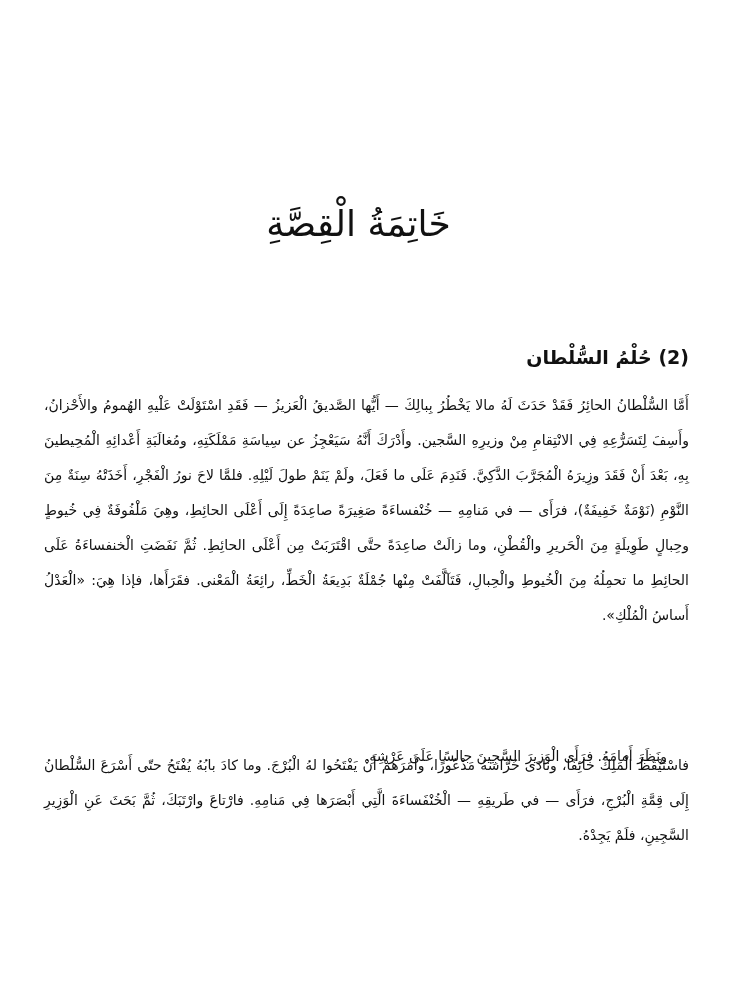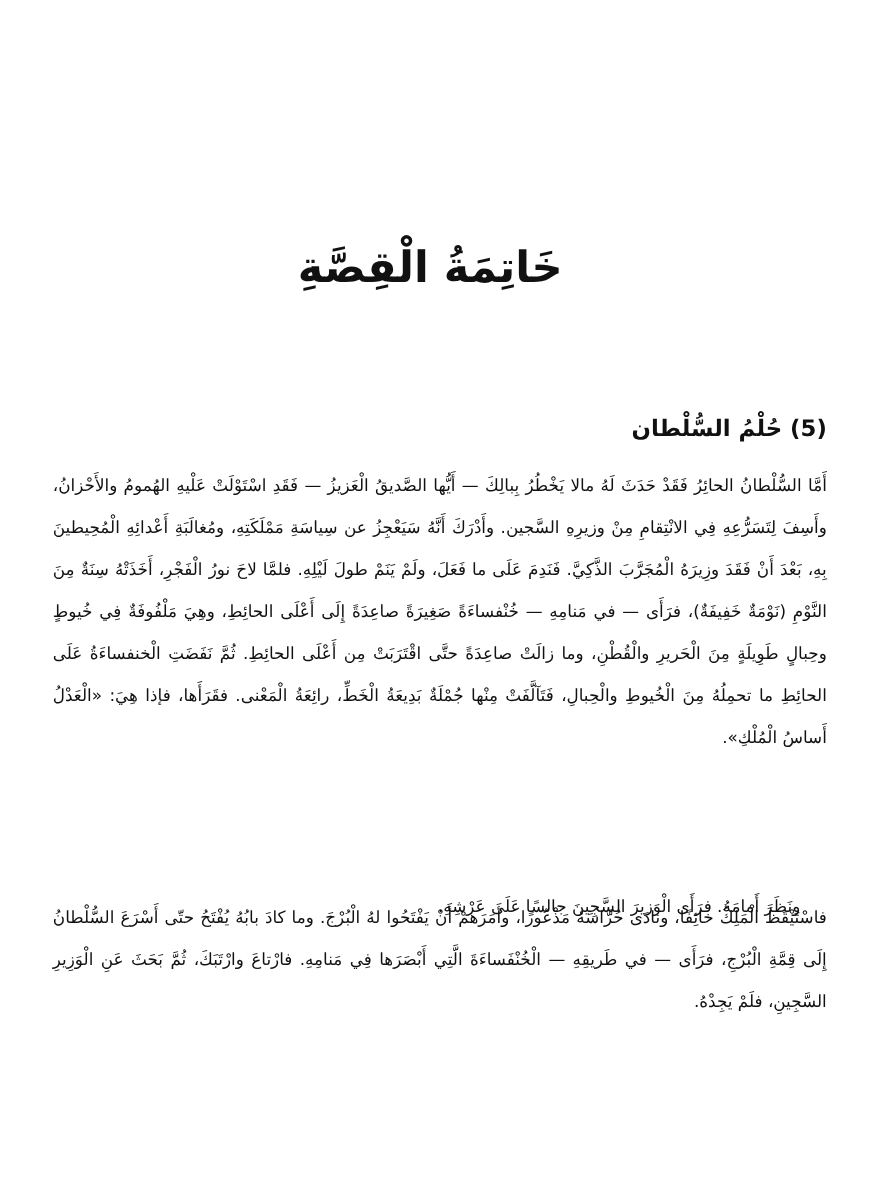--- a/index.html
+++ b/index.html
@@ -23,21 +23,21 @@
       bottom: 0;
       direction: rtl;
     }
     .title {
       position: absolute;
       top: 192px;
       left: 0;
       right: 16px;
       text-align: center;
       font-size: 36px;
-      font-weight: bold;
+      font-weight: normal;
       line-height: 64px;
       margin: 0;
     }
     .section-heading {
       position: absolute;
       right: 0;
       left: 0;
       font-size: 19px;
       font-weight: bold;
       line-height: 30px;
@@ -59,18 +59,18 @@
     .p1 { top: 388px; }
     .p1b { top: 739px; text-indent: 22px; }
     .p2 { top: 748px; }
   </style>
 </head>
 <body>
 
 <div class="page">
   <h1 class="title">خَاتِمَةُ الْقِصَّةِ</h1>
 
-  <h2 class="section-heading h1">(5) حُلْمُ السُّلْطان</h2>
+  <h2 class="section-heading h1">(2) حُلْمُ السُّلْطان</h2>
   <p class="para p1">أَمَّا السُّلْطانُ الحائِرُ فَقَدْ حَدَثَ لَهُ مالا يَخْطُرُ بِبالِكَ — أَيُّها الصَّديقُ الْعَزيزُ — فَقَدِ اسْتَوْلَتْ عَلْيهِ الهُمومُ والأَحْزانُ، وأَسِفَ لِتَسَرُّعِهِ فِي الانْتِقامِ مِنْ وزيرِهِ السَّجين. وأَدْرَكَ أَنَّهُ سَيَعْجِزُ عن سِياسَةِ مَمْلَكَتِهِ، ومُغالَبَةِ أَعْدائِهِ الْمُحِيطينَ بِهِ، بَعْدَ أَنْ فَقَدَ وزِيرَهُ الْمُجَرَّبَ الذَّكِيَّ. فَنَدِمَ عَلَى ما فَعَلَ، ولَمْ يَنَمْ طولَ لَيْلِهِ. فلمَّا لاحَ نورُ الْفَجْرِ، أَخَذَتْهُ سِنَةٌ مِنَ النَّوْمِ (نَوْمَةٌ خَفِيفَةٌ)، فرَأَى — في مَنامِهِ — خُنْفساءَةً صَغِيرَةً صاعِدَةً إِلَى أَعْلَى الحائِطِ، وهِيَ مَلْفُوفَةٌ فِي خُيوطٍ وحِبالٍ طَوِيلَةٍ مِنَ الْحَريرِ والْقُطْنِ، وما زالَتْ صاعِدَةً حتَّى اقْتَرَبَتْ مِن أَعْلَى الحائِطِ. ثُمَّ نَفَضَتِ الْخنفساءَةُ عَلَى الحائِطِ ما تحمِلُهُ مِنَ الْخُيوطِ والْحِبالِ، فَتَآلَّفَتْ مِنْها جُمْلَةٌ بَدِيعَةُ الْخَطِّ، رائِعَةُ الْمَعْنى. فقَرَأَها، فإذا هِيَ: «الْعَدْلُ أَساسُ الْمُلْكِ».</p>
   <p class="para p1b">ونَظَرَ أَمامَهُ. فرَأَى الْوَزيرَ السَّجِينَ جالسًا عَلَى عَرْشِهِ.</p>
 
   <p class="para p2">فاسْتَيْقَظَ الْمَلِكُ خائِفًا، ونادَى حُرَّاسَهُ مَذْعُورًا، وأَمَرَهمْ أَنْ يَفْتَحُوا لهُ الْبُرْجَ. وما كادَ بابُهُ يُفْتَحُ حتّى أَسْرَعَ السُّلْطانُ إِلَى قِمَّةِ الْبُرْجِ، فرَأَى — في طَريقِهِ — الْخُنْفَساءَةَ الَّتِي أَبْصَرَها فِي مَنامِهِ. فارْتاعَ وارْتَبَكَ، ثُمَّ بَحَثَ عَنِ الْوَزِيرِ السَّجِينِ، فلَمْ يَجِدْهُ.</p>
 </div>
 
 </body></html>

